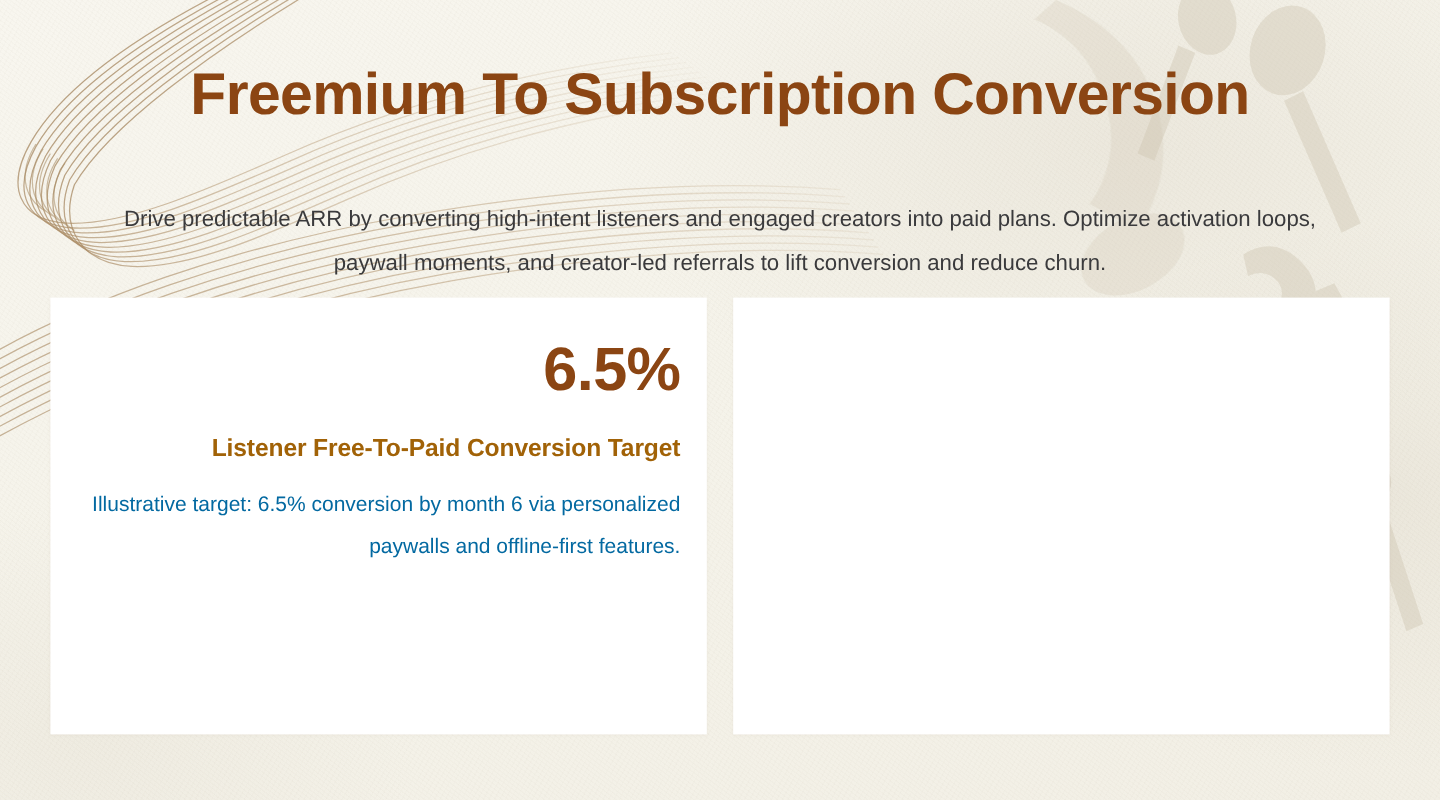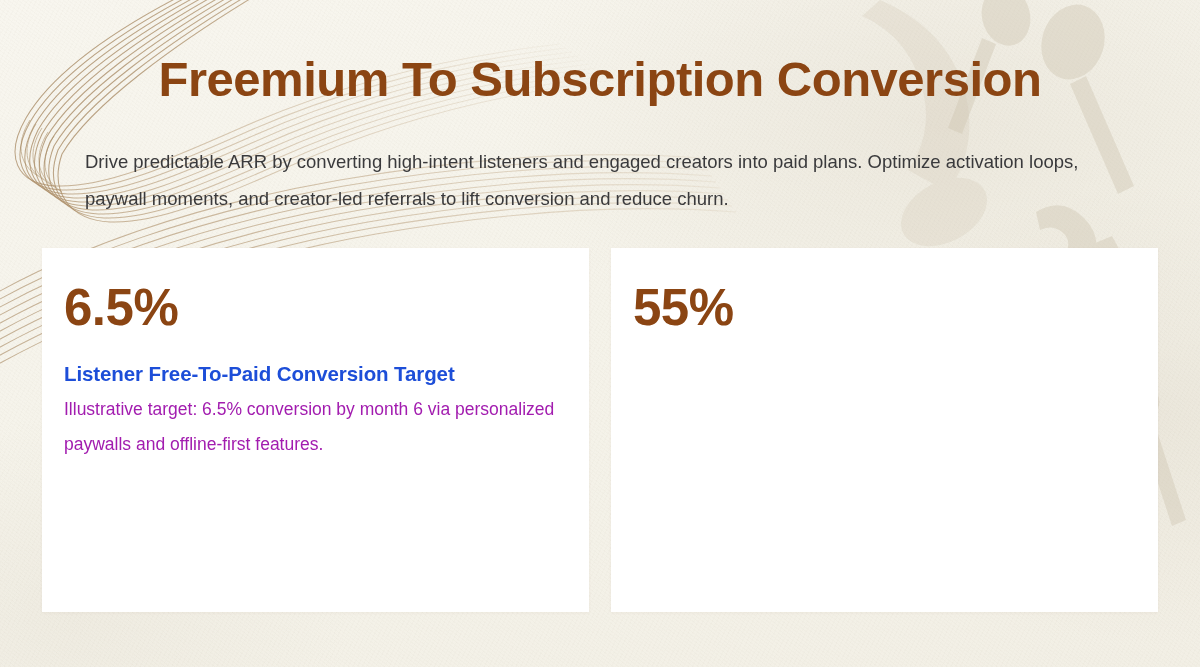--- a/index.html
+++ b/index.html
@@ -55,24 +55,24 @@
     text-align:center;
     font-size:49px;
     font-weight:700;
     letter-spacing:-0.5px;
     color:#8B4513;
     line-height:1.12;
   }
 
   #page-subtitle {
     position:absolute;
-    top:143px; left:50%;
+    top:163px; left:50%;
     transform:translateX(-50%);
     width:1030px;
-    text-align:left;
+    text-align:center;
     font-size:18.5px;
     font-weight:400;
     color:#3A3A3C;
     line-height:37px;
   }
 
   
   #stat-cards {
     position:absolute;
     top:248px; left:42px;
@@ -80,46 +80,46 @@
     display:flex;
     gap:22px;
   }
 
   .stat-card {
     flex:1 1 0;
     min-width:0;
     height:364px;
     background:#FFFFFF;
     padding:33px 22px 20px 22px;
-    text-align:left;
+    text-align:right;
     box-shadow:0 1px 3px rgba(120,100,70,0.055);
   }
 
   .stat-value {
     font-size:51px;
     font-weight:700;
     color:#8B4513;
     line-height:1.04;
     letter-spacing:-0.5px;
   }
 
   .stat-heading {
     margin-top:22px;
     font-size:20.5px;
     font-weight:700;
-    color:#1d4ed8;
+    color:#a16207;
     line-height:36px;
     letter-spacing:-0.1px;
   }
 
   .stat-description {
-    margin-top:0;
+    margin-top:11px;
     font-size:17.5px;
     font-weight:400;
-    color:#a21caf;
+    color:#0369a1;
     line-height:35px;
   }
 </style>
 </head>
 <body>
 
 <div id="paper-texture"></div>
 <div id="paper-grain"></div>
 
 <svg id="bg-watermark" viewBox="0 0 1200 667" aria-hidden="true">
@@ -207,18 +207,17 @@
   <div id="stat-cards">
 
     <div class="stat-card">
       <div class="stat-value">6.5%</div>
       <div class="stat-heading">Listener Free-To-Paid Conversion Target</div>
       <div class="stat-description">Illustrative target: 6.5% conversion by month 6 via personalized paywalls and offline-first features.</div>
     </div>
 
 
     <div class="stat-card">
-      <div class="stat-value">55%</div>
     </div>
 
   </div>
 
 </div>
 
 </body></html>

